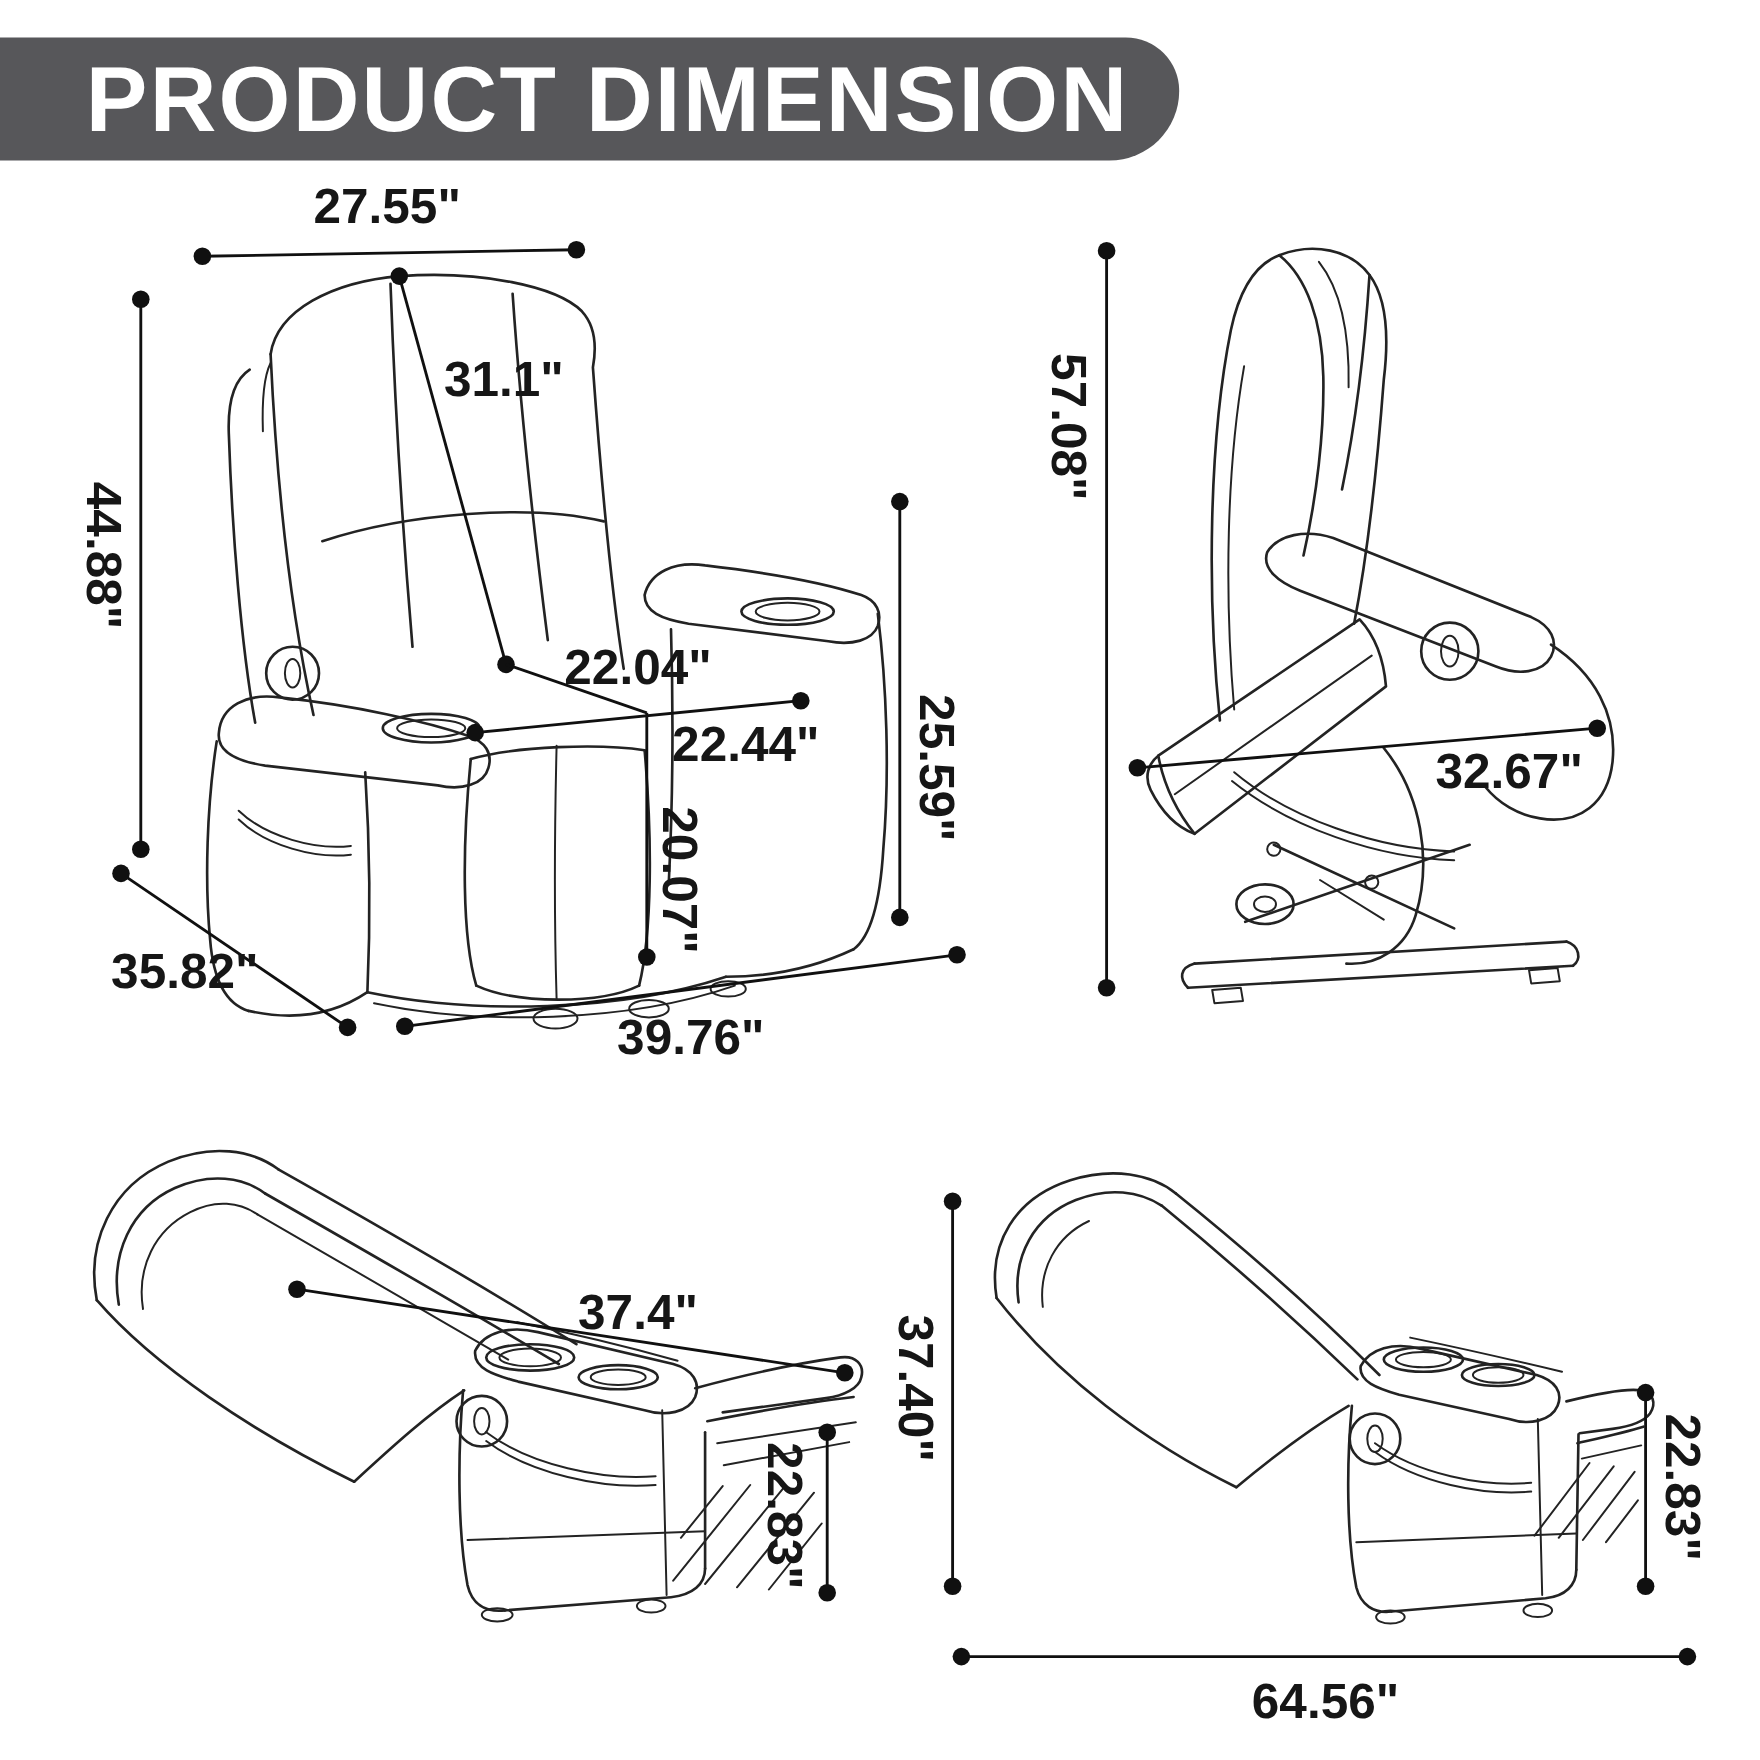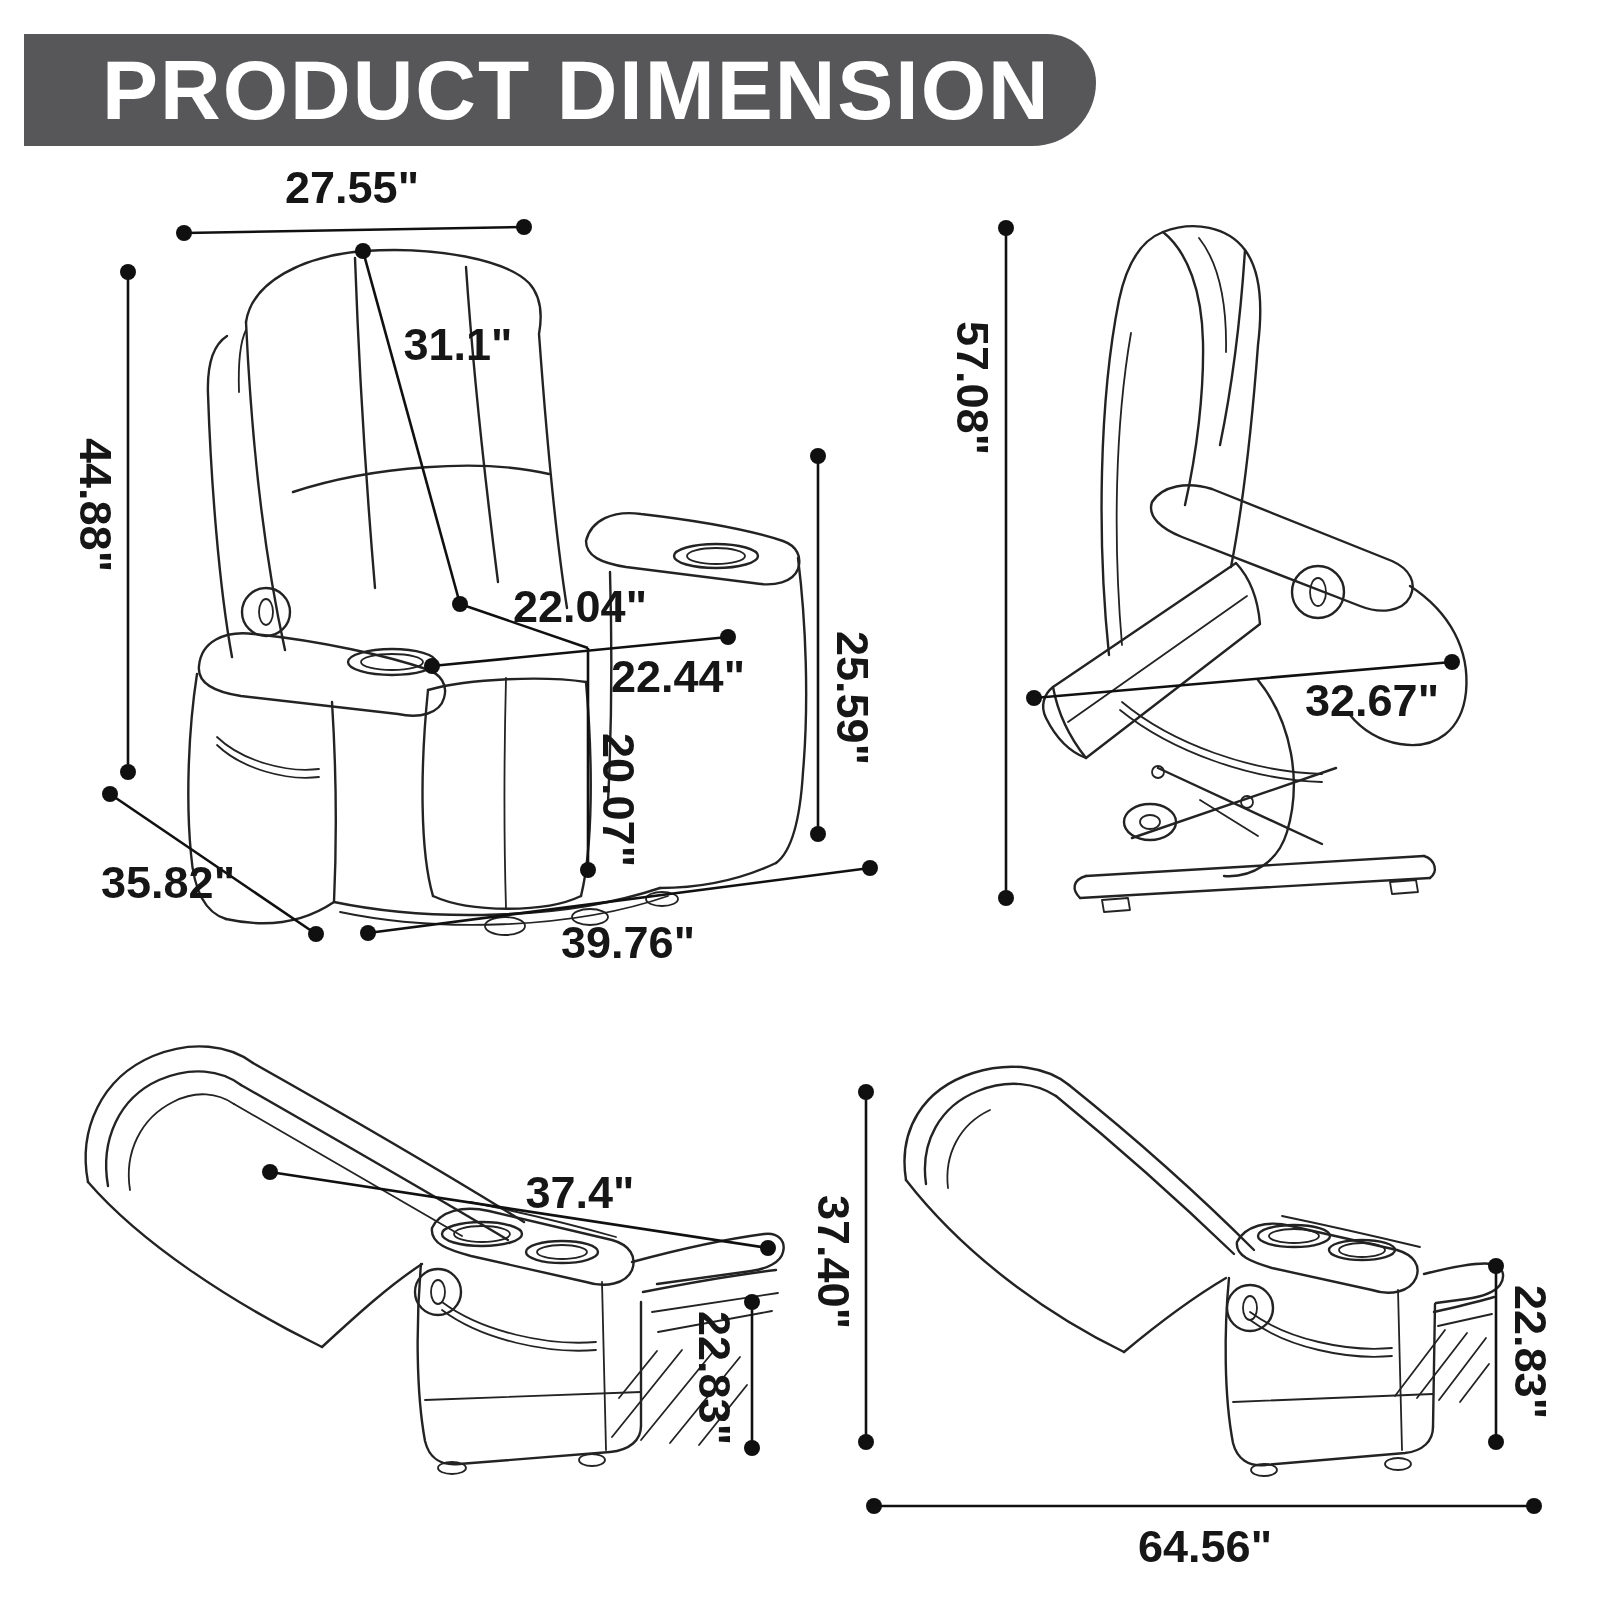--- a/index.html
+++ b/index.html
@@ -3,21 +3,21 @@
 <meta charset="utf-8">
 <style>
   html,body{margin:0;padding:0;}
   body{
     width:1600px;height:1600px;position:relative;background:#ffffff;
     font-family:"Liberation Sans",sans-serif;overflow:hidden;
   }
   .banner{
     position:absolute;left:0;top:34px;width:1072px;height:112px;
     background:#57575a;border-radius:0 52px 68px 0;
-    display:flex;align-items:center;box-sizing:border-box;padding-left:78px;margin-left:24px;
+    display:flex;align-items:center;box-sizing:border-box;padding-left:78px;
   }
   .banner .title{
     color:#ffffff;font-size:84px;font-weight:700;letter-spacing:2px;white-space:nowrap;
   }
   svg.diagram{position:absolute;left:0;top:0;}
   .art{fill:none;stroke:#232323;stroke-width:2.4;stroke-linecap:round;stroke-linejoin:round;}
   .art-thin{fill:none;stroke:#232323;stroke-width:1.8;stroke-linecap:round;stroke-linejoin:round;}
   .dim-line{stroke:#101010;stroke-width:2.6;fill:none;}
   .dim-dot{fill:#101010;stroke:none;}
   .dim-text{

